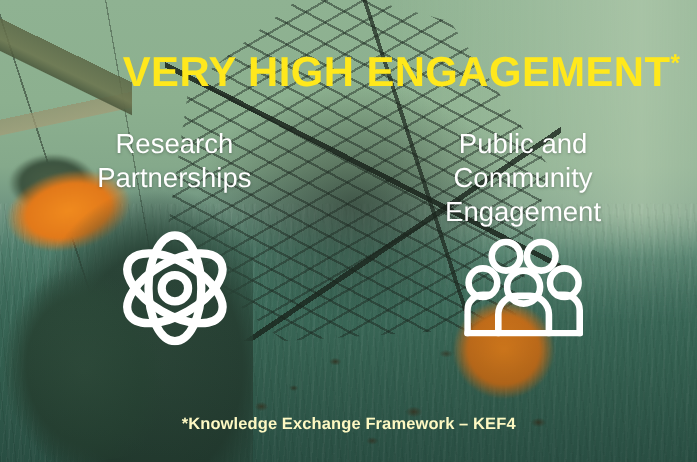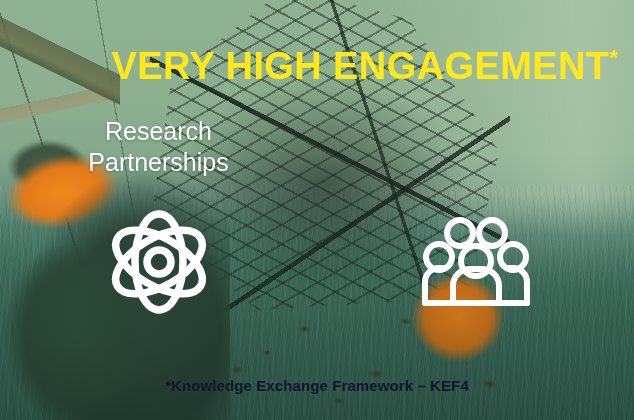--- a/index.html
+++ b/index.html
@@ -189,21 +189,21 @@
   .col-1 .icon-wrap { margin-bottom: 2px; }
   .col-2 .icon-wrap { margin-bottom: 10px; }
   .col-3 .icon-wrap { margin-bottom: 16px; }
 
   .footnote {
     position: absolute;
     bottom: 26px;
     left: 0;
     width: 100%;
     text-align: center;
-    color: #0f172a;
+    color: #fef9c3;
     font-size: 15px;
     font-weight: bold;
     letter-spacing: 0.1px;
   }
 
   svg { display: block; }
 </style>
 </head>
 <body>
 
@@ -239,20 +239,23 @@
           <svg width="124" height="104" viewBox="0 0 124 104" fill="none" stroke="#ffffff" stroke-width="7.5">
             <ellipse cx="62" cy="52" rx="24" ry="48"></ellipse>
             <ellipse cx="62" cy="52" rx="24" ry="48" transform="rotate(60 62 52)"></ellipse>
             <ellipse cx="62" cy="52" rx="24" ry="48" transform="rotate(120 62 52)"></ellipse>
             <circle cx="62" cy="52" r="12"></circle>
           </svg>
         </div>
       </div>
 
       <div class="col col-2">
+        <div class="col-heading">Public and
+Community
+Engagement</div>
         <div class="icon-wrap">
           <svg width="108" height="90" viewBox="0 0 108 90" fill="none" stroke="#ffffff" stroke-width="6" stroke-linecap="round" stroke-linejoin="round">
 
             <circle cx="38" cy="17" r="13"></circle>
             <circle cx="70" cy="17" r="13"></circle>
 
             <circle cx="17" cy="41" r="13"></circle>
             <path d="M3 87 V66 a14 14 0 0 1 14 -14 h6"></path>
             <path d="M3 87 H31"></path>
 

